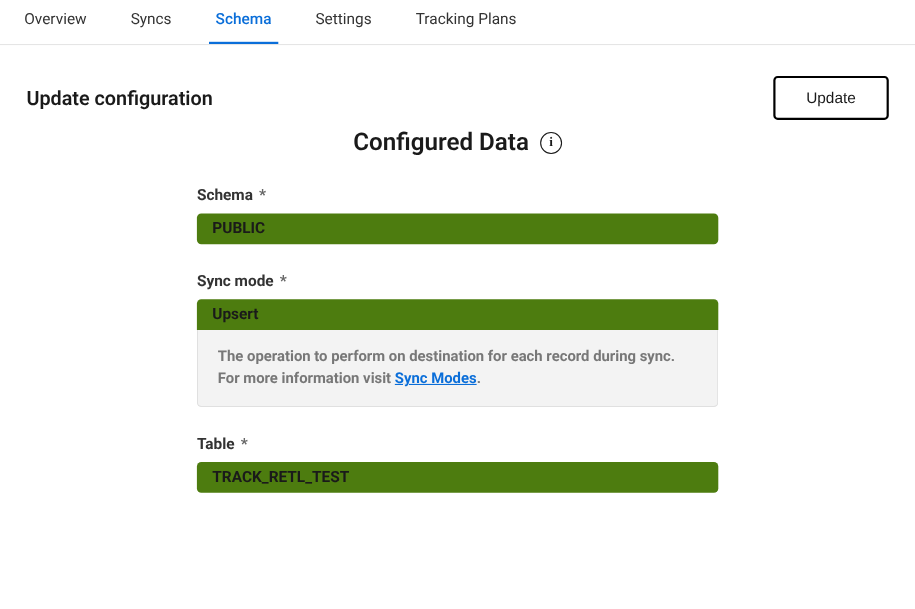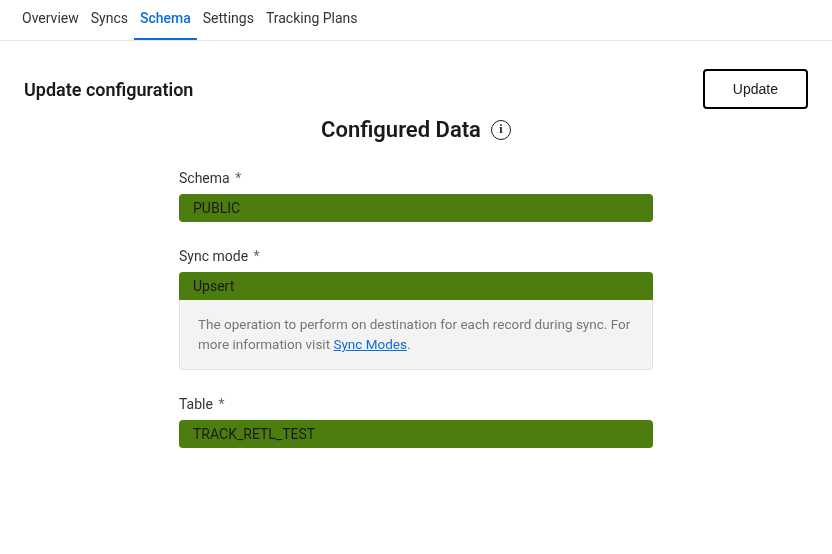--- a/index.html
+++ b/index.html
@@ -7,20 +7,21 @@
     margin: 0;
     font-family: -apple-system, BlinkMacSystemFont, "Segoe UI", Roboto, Helvetica, Arial, sans-serif;
     background: #fff;
     color: #1a1a1a;
     width: 832px;
   }
   .tabs {
     display: flex;
     border-bottom: 1px solid #e5e5e5;
     padding: 0 16px;
+    gap: 28px;
   }
   .tab {
     padding: 10px 6px 12px 6px;
     font-size: 14px;
     color: #333;
     cursor: pointer;
     border-bottom: 2px solid transparent;
     position: relative;
   }
   .tab.active {
@@ -69,20 +70,21 @@
     align-items: center;
     justify-content: center;
     font-family: Georgia, serif;
     font-size: 12px;
     font-weight: 600;
     color: #1a1a1a;
   }
   .form-area {
     width: 474px;
     margin: 12px auto;
+    font-weight: bold;
   }
   .field-group {
     margin-bottom: 26px;
   }
   .field-label {
     font-size: 14px;
     color: #333;
     margin-bottom: 8px;
   }
   .field-label .req {

